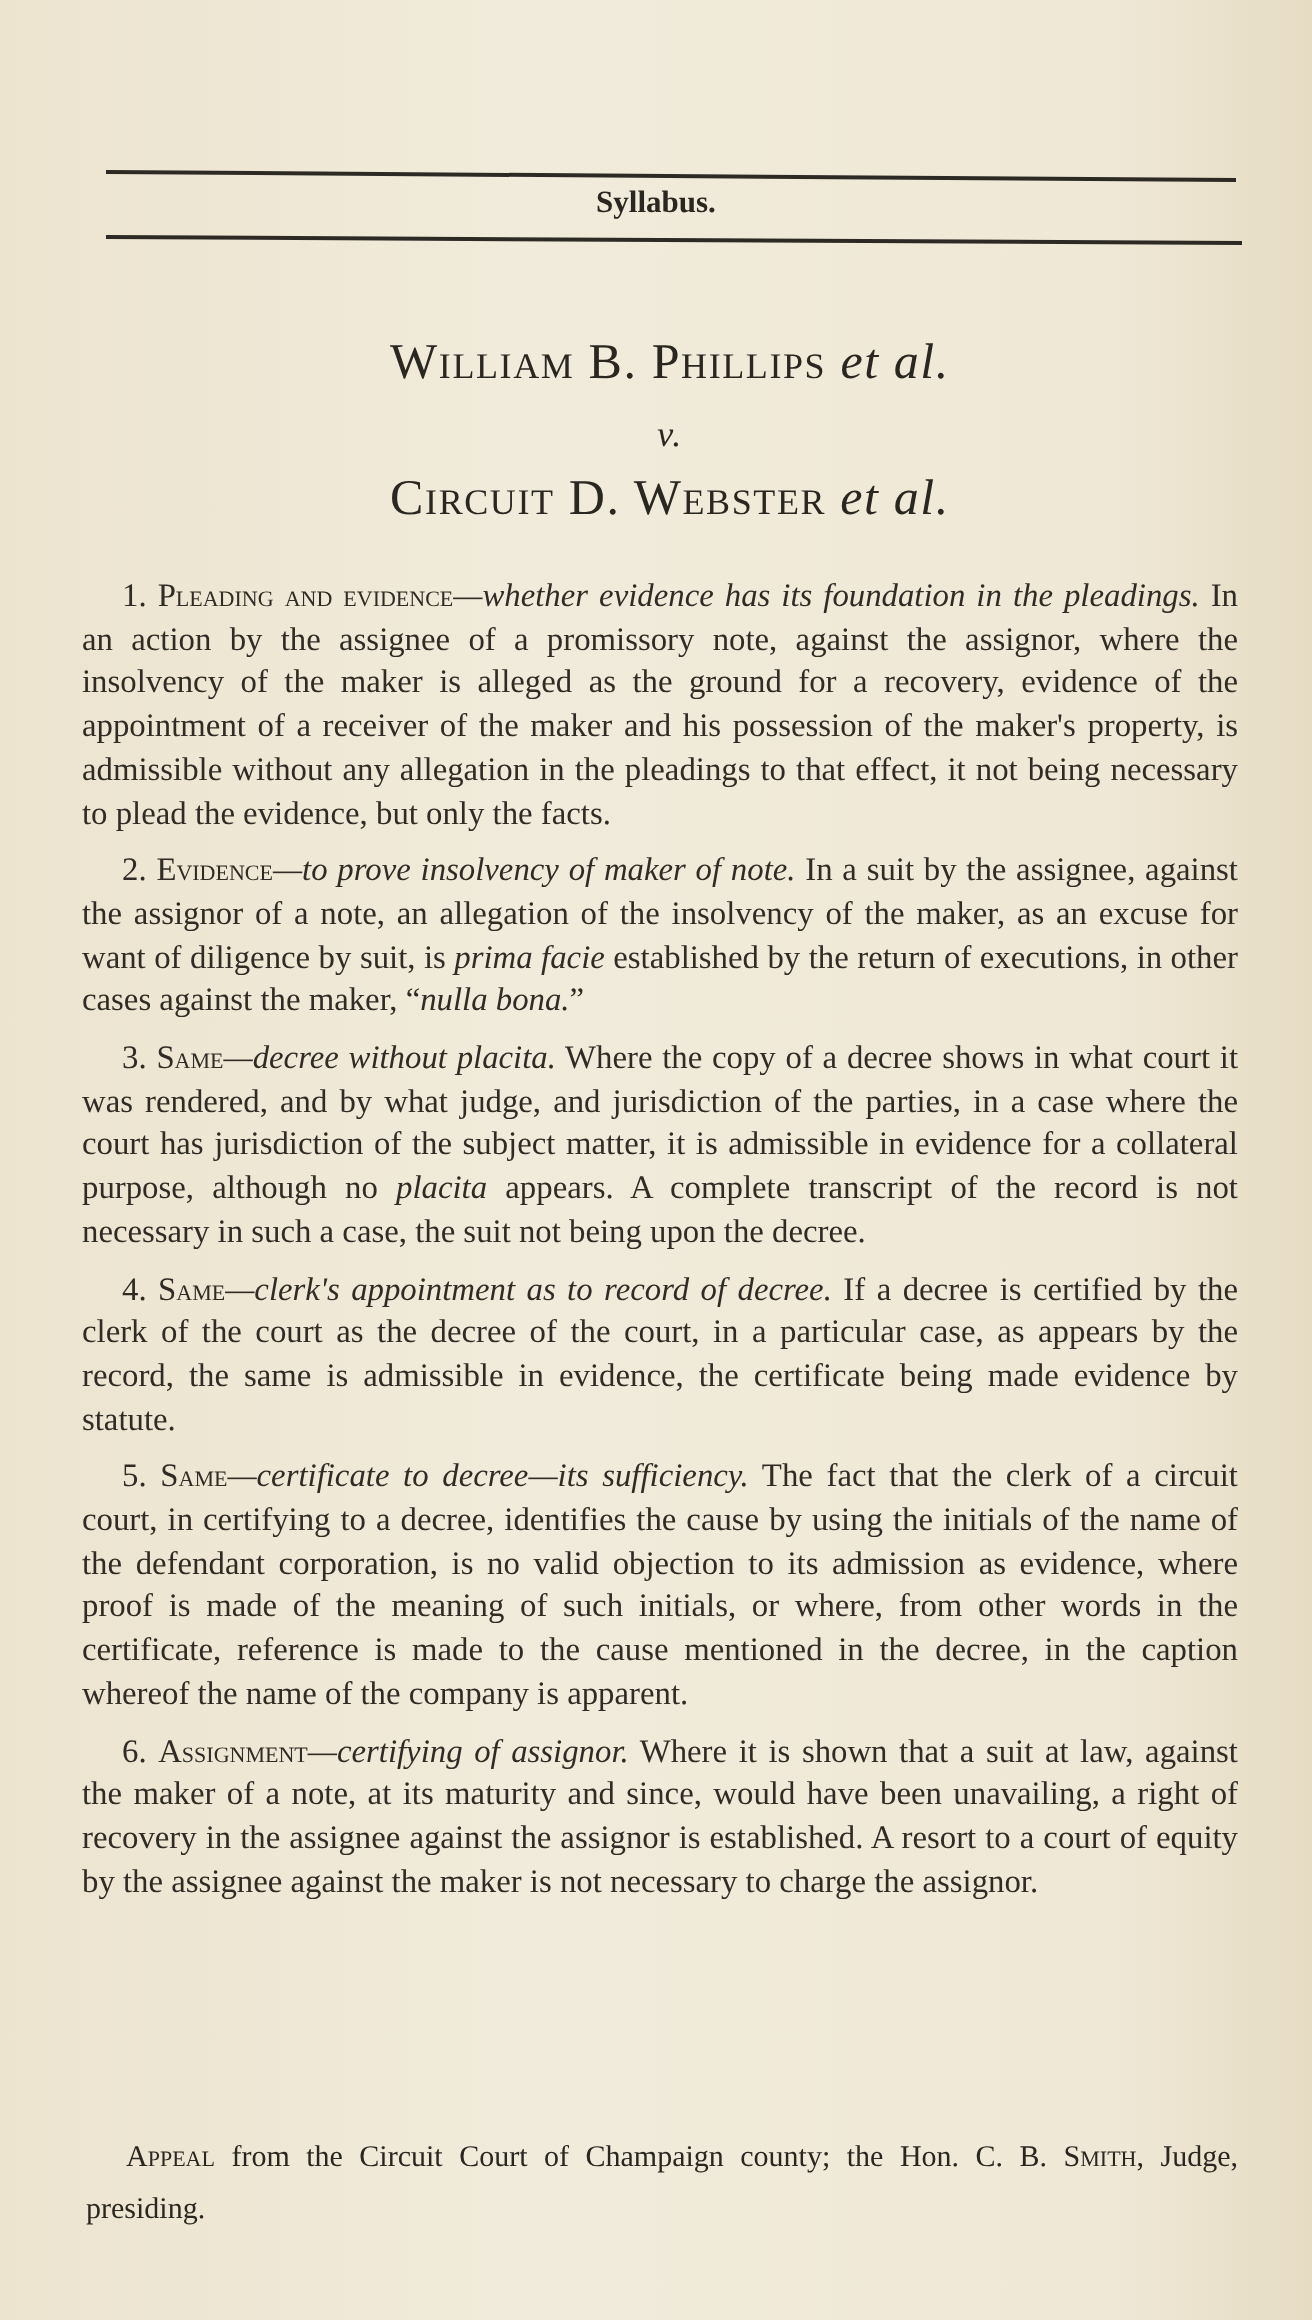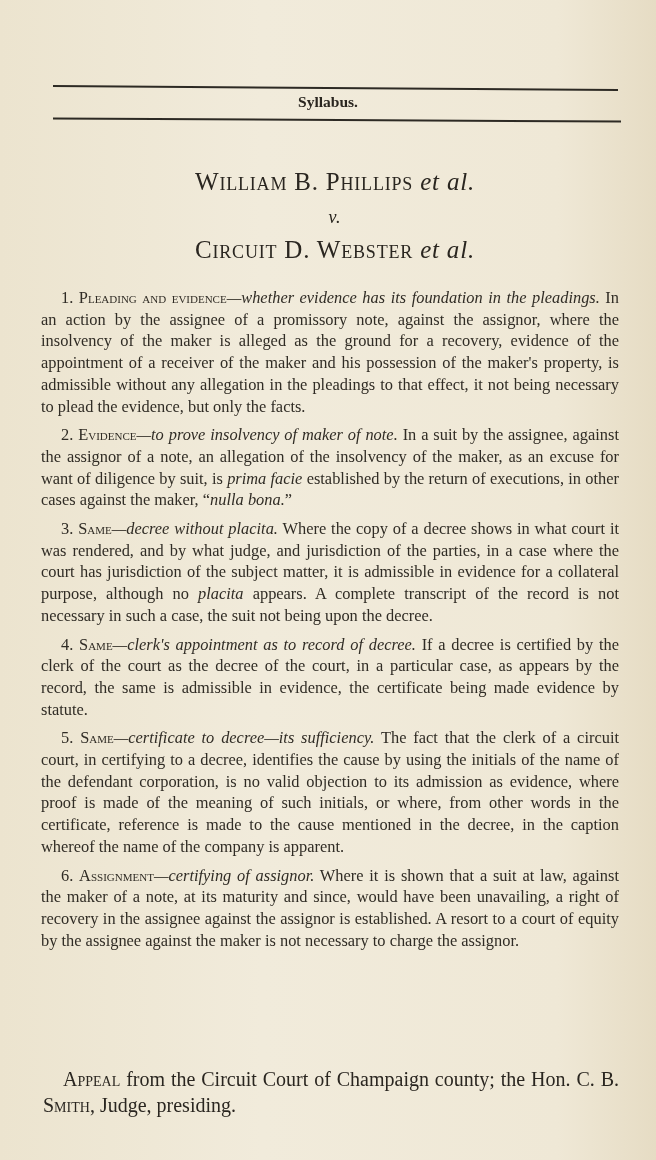--- a/index.html
+++ b/index.html
@@ -22,21 +22,21 @@
   .rule2 { left: 53px; top: 119px; width: 568px; transform: rotate(0.3deg); }
   .section-label { position: absolute; top: 93px; left: 0; width: 656px; text-align: center; font-size: 15.5px; font-weight: bold; }
   .caption { position: absolute; left: 0; width: 670px; text-align: center; font-size: 25px; letter-spacing: 0.8px; }
   .cap1 { top: 168px; }
   .cap2 { top: 207px; font-size: 18px; font-style: italic; }
   .cap3 { top: 236px; }
   .body-text { position: absolute; left: 41px; width: 578px; font-size: 16.4px; line-height: 21.7px; text-align: justify; color: #302c25; }
   .para { text-indent: 20px; margin: 0 0 7px 0; }
   .hn { font-variant: small-caps; }
   .it { font-style: italic; }
-  .appeal { position: absolute; left: 43px; top: 1066px; width: 576px; font-size: 20px; line-height: 26px; text-indent: 20px; text-align: justify; }
+  .appeal { position: absolute; left: 43px; top: 1066px; width: 576px; font-size: 15px; line-height: 26px; text-indent: 20px; text-align: justify; }
 </style>
 </head>
 <body>
 
 <div class="page">
 
 
   <div class="rule rule1"></div>
   <div class="section-label">Syllabus.</div>
   <div class="rule rule2"></div>

